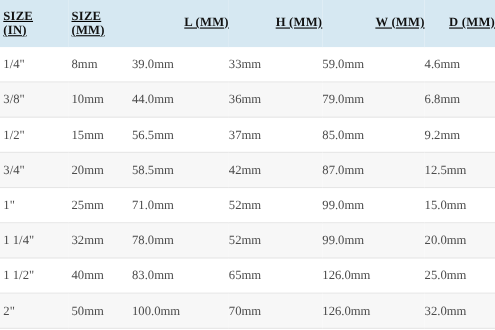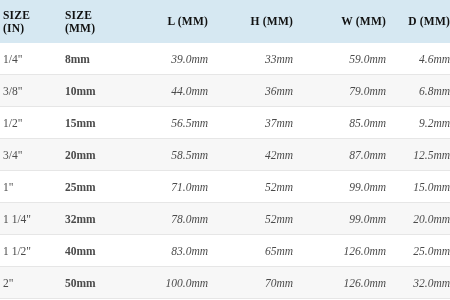--- a/index.html
+++ b/index.html
@@ -18,20 +18,21 @@
     border-collapse: collapse;
     table-layout: fixed;
   }
   .spec-table th,
   .spec-table td {
     padding: 0;
     margin: 0;
   }
   thead tr {
     background: #d6e8f2;
+    text-decoration: underline;
   }
   thead th {
     height: 43px;
     vertical-align: middle;
     font-size: 11.5px;
     font-weight: bold;
     color: #111111;
     letter-spacing: 0.2px;
     line-height: 13px;
   }
@@ -65,27 +66,26 @@
     border-bottom: 1px solid #e6e6e6;
   }
   tbody tr:last-child td {
     border-bottom: 1px solid #e6e6e6;
   }
   td.c-size-in,
   td.c-size-mm {
     text-align: left;
   }
   td.c-size-in { padding-left: 3px; }
-  td.c-size-mm { padding-left: 3px; font-weight: bold; }
+  td.c-size-mm { padding-left: 3px; }
   td.c-l,
   td.c-h,
   td.c-w,
   td.c-d {
-    text-align: right;
-    font-style: italic;
+    text-align: left;
   }
 
   col.w-size-in { width: 62px; }
   col.w-size-mm { width: 58px; }
   col.w-l       { width: 88px; }
   col.w-h       { width: 85px; }
   col.w-w       { width: 93px; }
   col.w-d       { width: 64px; }
 
   .hdr-line { display: block; }

